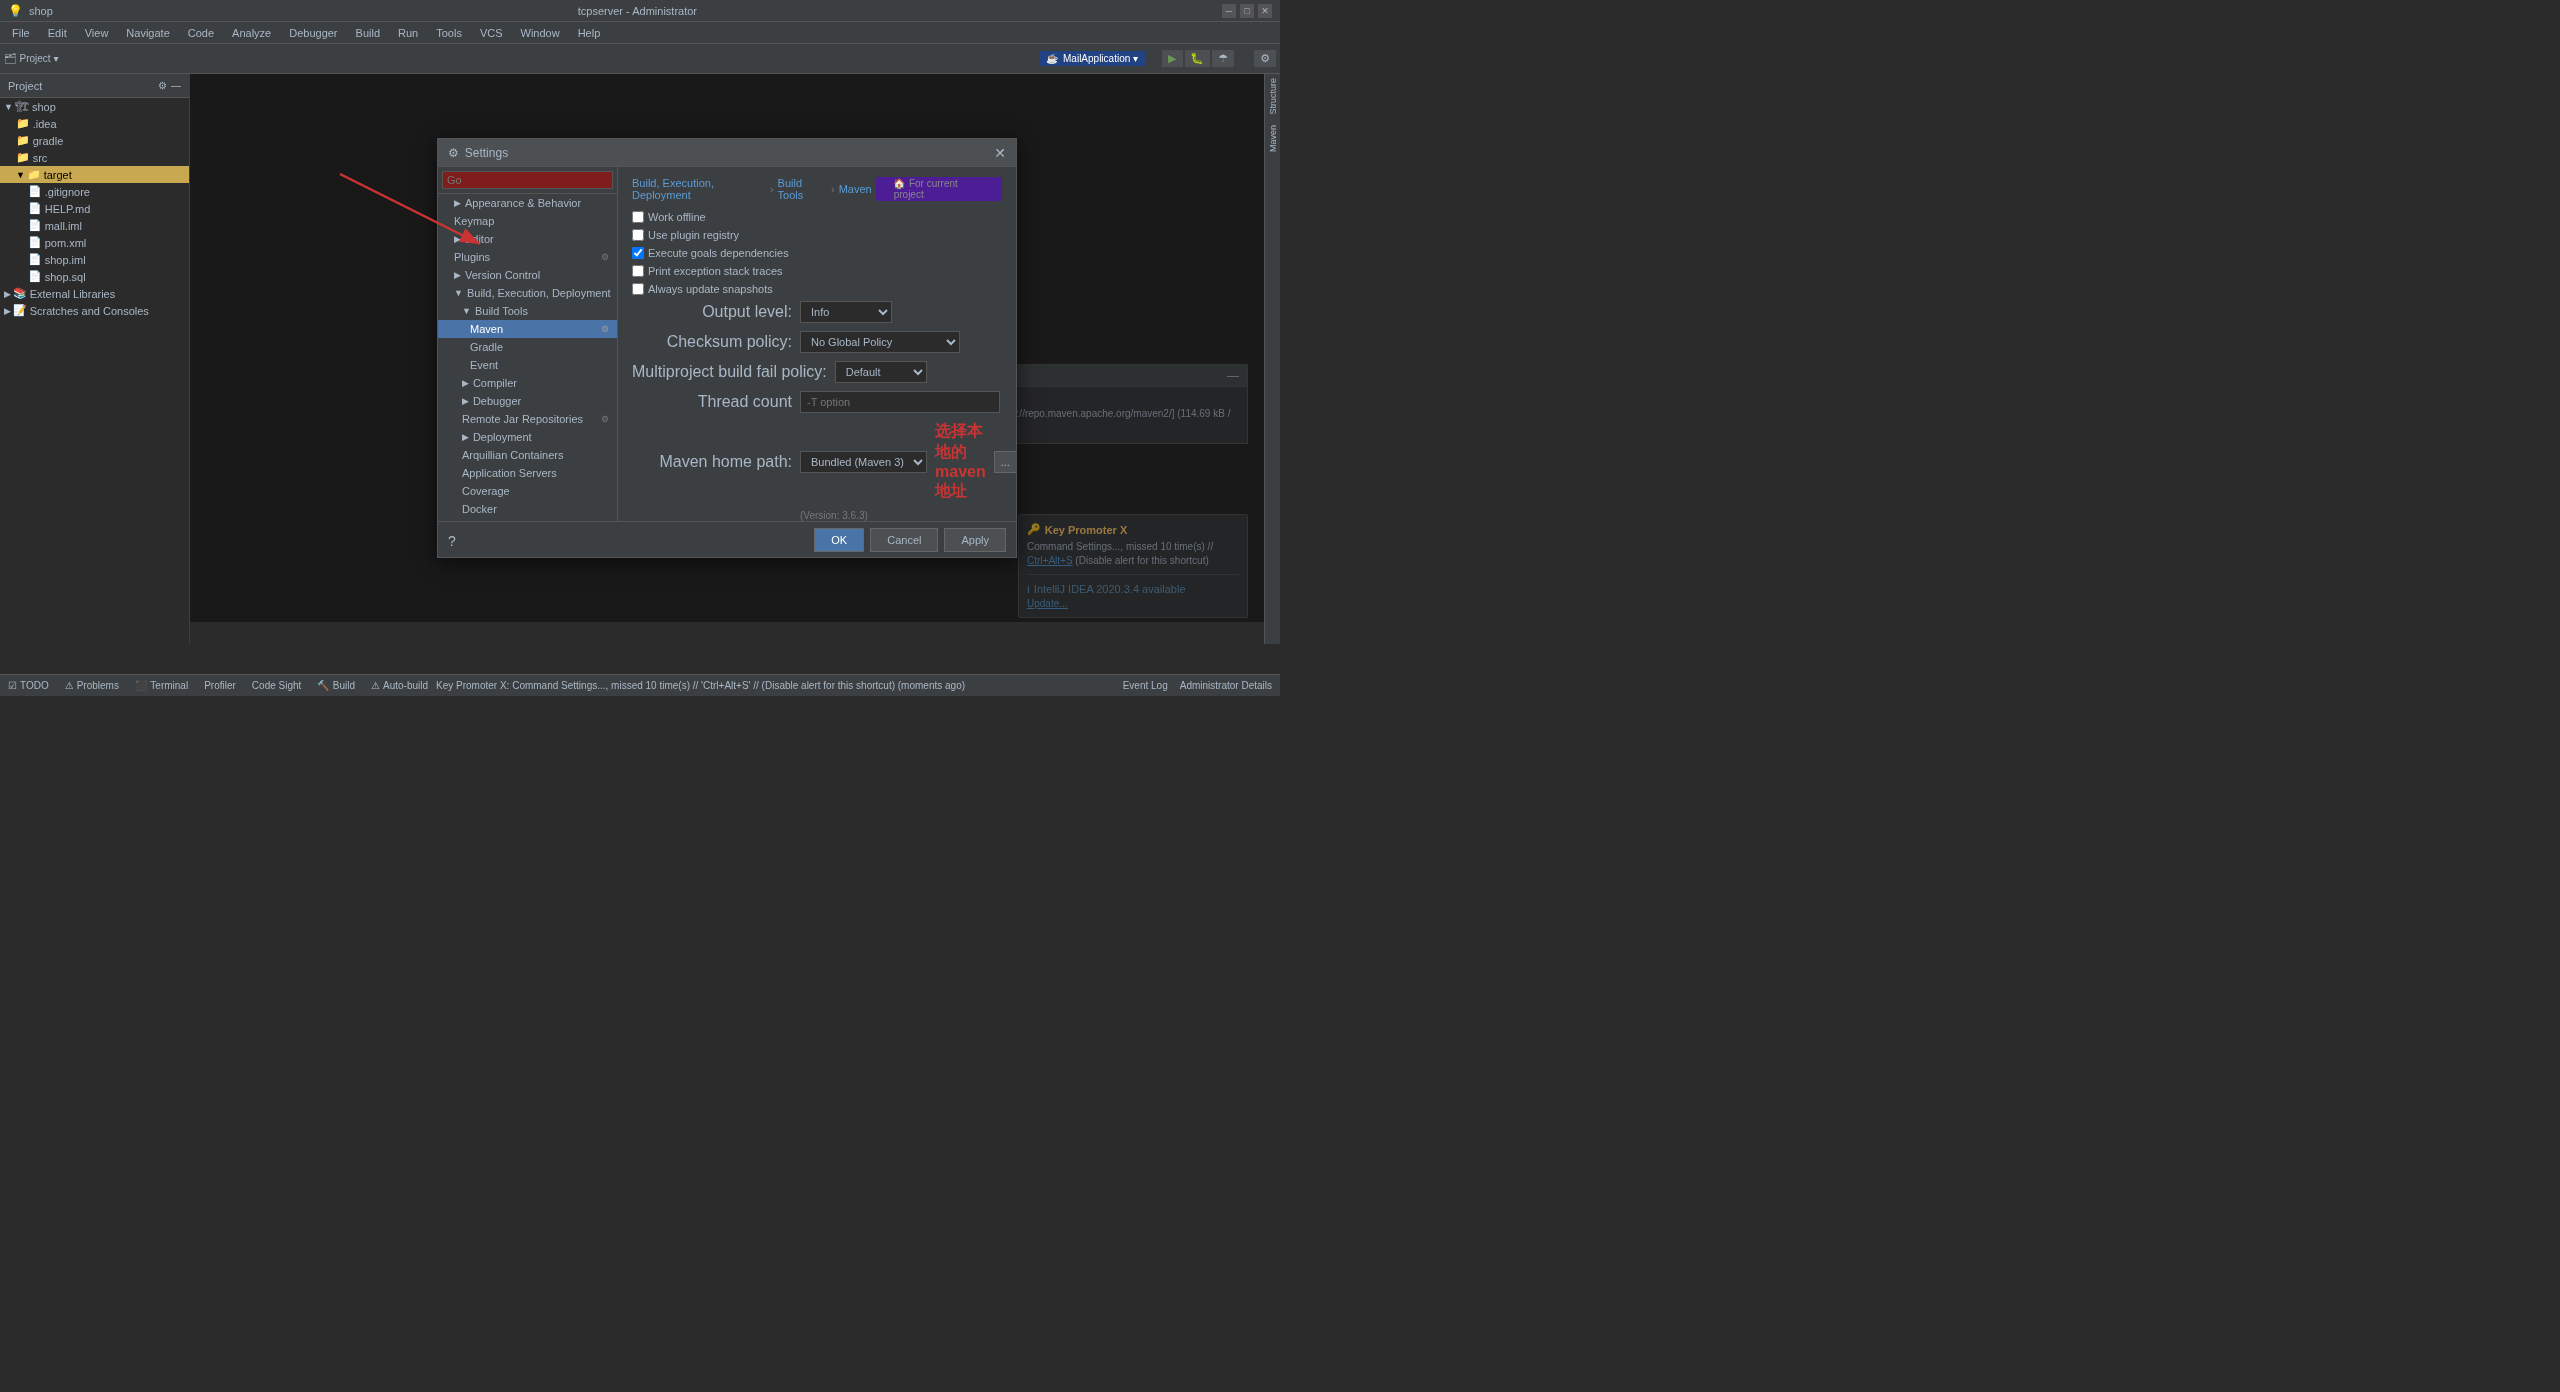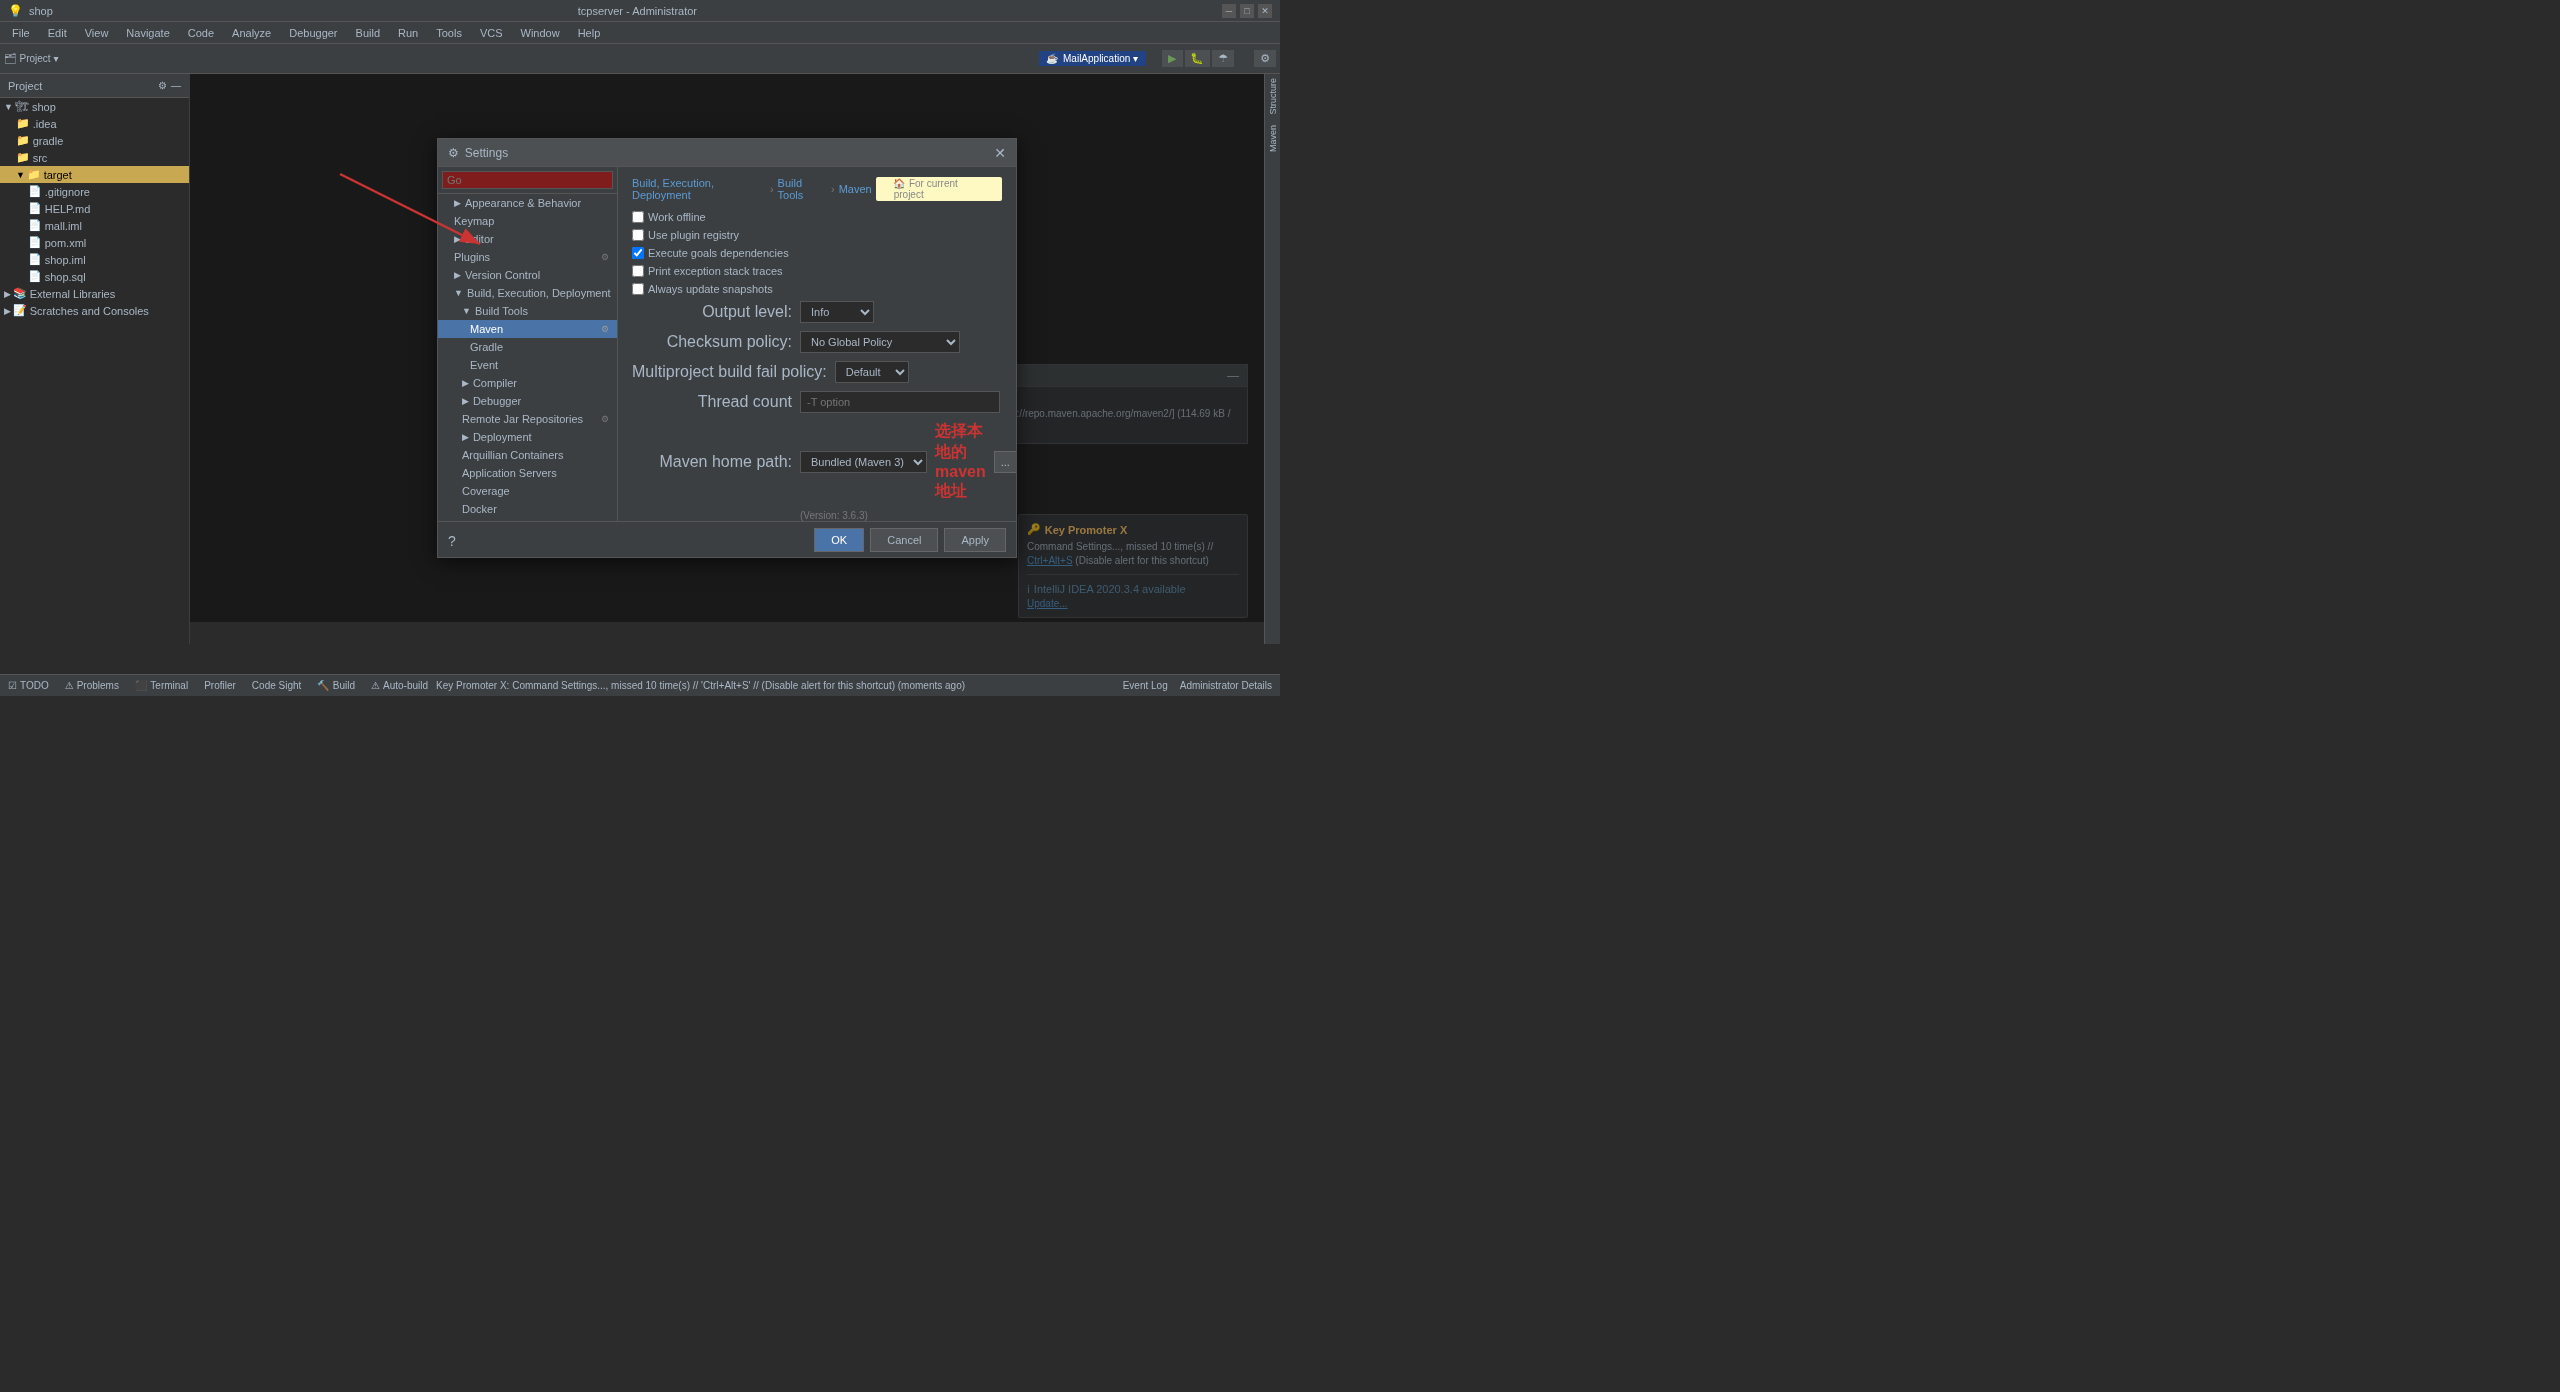--- a/index.html
+++ b/index.html
@@ -249,21 +249,21 @@
       color: #a9b7c6;
       margin-bottom: 10px;
       display: flex;
       align-items: center;
       gap: 4px;
     }
     .breadcrumb-link { color: #5b9bd5; cursor: pointer; }
     .breadcrumb-sep { color: #777; }
     .breadcrumb-current { color: #5b9bd5; cursor: pointer; }
     .breadcrumb-tag {
-      background: #fef9c3;
+      background: #4c1d95;
       padding: 1px 18px;
       font-size: 10px;
       border-radius: 2px;
       color: #888;
     }
 
     .settings-row {
       display: flex;
       align-items: center;
       margin-bottom: 6px;
@@ -303,21 +303,21 @@
       height: 22px;
     }
     .field-input-wide { width: 200px; }
     .field-select {
       background: #2b2b2b;
       border: 1px solid #555;
       color: #a9b7c6;
       padding: 2px 6px;
       font-size: 11px;
       height: 22px;
-      width: 74px;
+      width: 92px;
     }
     .field-select-wide {
       width: 160px;
     }
     .field-browse-btn {
       background: #4c5052;
       border: 1px solid #666;
       color: #a9b7c6;
       padding: 2px 6px;
       font-size: 11px;

